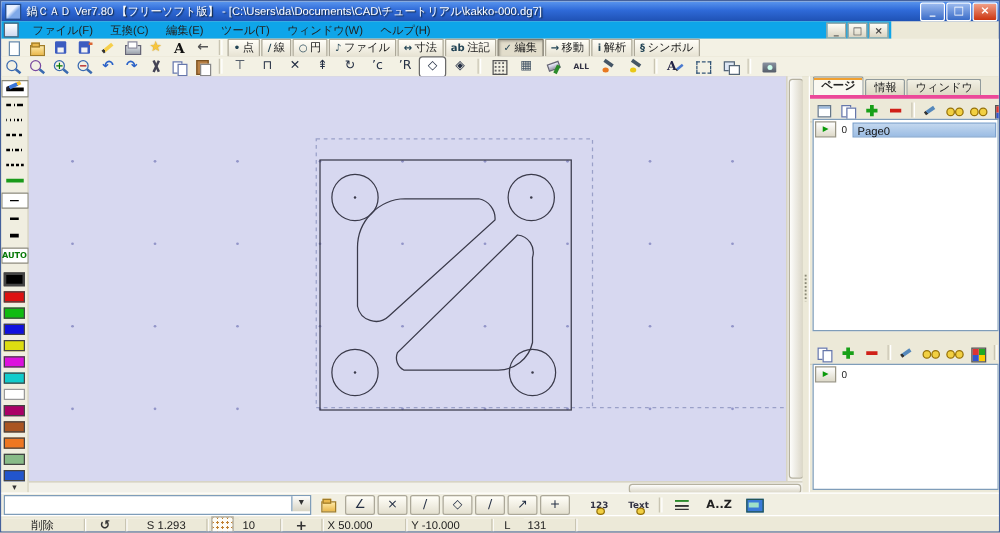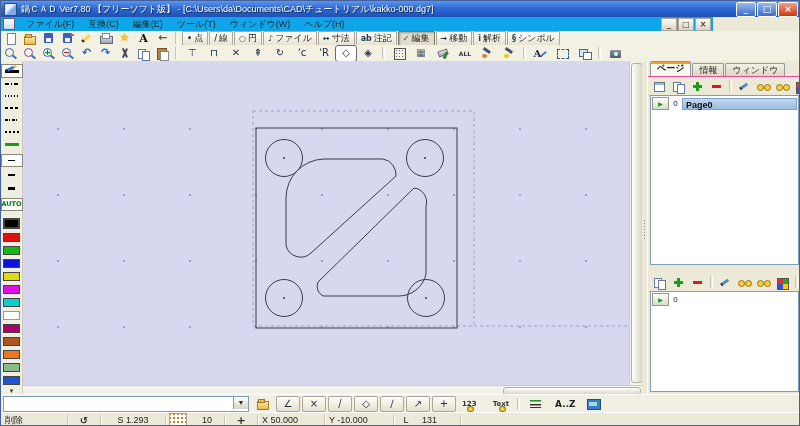--- a/index.html
+++ b/index.html
@@ -123,36 +123,36 @@
   .canvas{position:absolute;left:22px;top:60px;width:606px;height:324px;background:#d7d8f0;overflow:hidden}
   .vsb{position:absolute;left:628px;top:60px;width:13px;height:324px;background:#f2f1ea;border-left:1px solid #d0ccba;box-sizing:border-box}
   .vsb .thumb{position:absolute;left:1px;top:2px;width:10px;height:318px;background:linear-gradient(90deg,#fdfdfb,#dbd7c8);border:1px solid #b5b1a0;border-radius:3px}
   .vsplit{position:absolute;left:641px;top:60px;width:5px;height:333px;background:#ece9d8}
   .vsplit .grip{position:absolute;left:1px;top:158px;width:3px;height:22px;
     background:radial-gradient(#8a8876 35%,transparent 40%) 0 0/3px 3px}
   .hsb{position:absolute;left:22px;top:384px;width:619px;height:9px;background:#f2f1ea;border-top:1px solid #d0ccba;box-sizing:border-box}
   .hsb .thumb{position:absolute;left:480px;top:1px;width:136px;height:6px;background:linear-gradient(#fdfdfb,#dbd7c8);border:1px solid #b5b1a0;border-radius:3px}
   
   .rpanel{position:absolute;left:646px;top:60px;width:154px;height:333px;background:#ece9d8;border-left:1px solid #fff;box-sizing:border-box}
-  .tabs{display:flex;align-items:flex-end;height:15px;border-bottom:1px solid #ec4899;padding-left:2px}
+  .tabs{display:flex;align-items:flex-end;height:15px;border-bottom:3px solid #ec4899;padding-left:2px}
   .tab{padding:1px 6px 0;margin-right:1px;border:1px solid #919b9c;border-bottom:none;border-radius:2px 2px 0 0;
     background:linear-gradient(#f2f0e4,#ddd8c4);height:11px;line-height:11px;white-space:nowrap}
   .tab.on{background:#f9f8f1;height:13px;box-shadow:inset 0 2px #f0a030;font-weight:bold}
   .ptb{display:flex;align-items:center;height:18px;padding-left:2px;border-bottom:1px solid #d5d1bd}
   .pbtn{width:17px;height:15px;display:inline-flex;align-items:center;justify-content:center;flex:none;border:1px solid transparent}
   .plist{position:absolute;left:2px;right:2px;background:#fff;border:1px solid #7f9db9;overflow:hidden}
   .plist.pages{top:34px;height:168px}
   .plist.layers{top:230px;height:99px}
   .hsplit{position:absolute;left:2px;right:2px;top:204px;height:8px}
   .hsplit .grip{margin:3px auto 0;width:40px;height:2px;background:radial-gradient(#8a8876 40%,transparent 45%) 0 0/3px 2px}
   .lrow{display:flex;align-items:center;height:13px;margin:1px}
   .playbox{width:15px;height:11px;border:1px solid #9a9686;background:linear-gradient(#fff,#ddd9c8);
     display:flex;align-items:center;justify-content:center;color:#0a9a0a;font-size:6px;flex:none}
   .idx{width:13px;text-align:center;flex:none;font-size:8px}
-  .rowname{flex:1;height:12px;line-height:12px;padding-left:3px;font-weight:bold;color:#111;
+  .rowname{flex:1;height:12px;line-height:12px;padding-left:3px;font-weight:normal;color:#111;
     background:linear-gradient(#c3d7ee,#9cbde4);border:1px solid #7da2ce;box-sizing:border-box;white-space:nowrap}
   
   .bottombar{position:absolute;left:0;top:393px;width:800px;height:18px;background:#f1efe2;border-top:1px solid #fff;
     display:flex;align-items:center;box-sizing:border-box}
   .combo{width:244px;height:14px;margin-left:2px;background:#fff;border:1px solid #7f9db9;display:flex;flex:none}
   .combo .cval{flex:1}
   .combo .cbtn{width:14px;height:12px;background:linear-gradient(#fdfdfb,#d8d4c4);border-left:1px solid #7f9db9;
     text-align:center;font-size:7px;line-height:12px;color:#333}
   .snapb{width:22px;height:14px;margin-left:2px;border:1px solid #aca899;border-radius:2px;background:linear-gradient(#fffef8,#e4e0d0);
     display:inline-flex;align-items:center;justify-content:center;flex:none;font:10px "DejaVu Sans",sans-serif;color:#253045}
@@ -569,38 +569,38 @@
       </span>
     <span id="snap-btns" style="display:flex;align-items:center;margin-left:2px">
         <span class="snapb">∠</span>
         <span class="snapb">×</span>
         <span class="snapb">/</span>
         <span class="snapb">◇</span>
         <span class="snapb">∕</span>
         <span class="snapb">↗</span>
         <span class="snapb">+</span>
       </span>
-    <span class="minilbl" style="margin-left:4px">123</span>
+    <span class="minilbl" style="margin-left:14px">123</span>
     <span class="minilbl" style="margin-left:12px">Text</span>
     <span class="vr" style="margin:0 6px"></span>
     <span class="tbtn">
         <b class="ic i-lines"></b>
       </span>
     <span class="az" style="margin-left:10px">A..Z</span>
     <span class="tbtn" style="margin-left:8px">
         <b class="ic i-bluewin"></b>
       </span>
   </div>
 
   <div class="statusbar">
-    <span class="scell" style="width:58px;text-align:left">削除</span>
+    <span class="scell" style="width:58px;text-align:center">削除</span>
     <span class="scell" style="width:24px;text-align:center"><b class="ic i-rotl"></b></span>
     <span class="scell" style="width:56px;text-align:center">S 1.293</span>
     <span class="gridbtn"></span>
-    <span class="scell" style="width:26px;text-align:center">10</span>
+    <span class="scell" style="width:26px;">10</span>
     <span class="scell" style="width:24px;text-align:center"><b class="ic i-move"></b></span>
     <span class="scell" style="width:58px">X 50.000</span>
     <span class="scell" style="width:60px">Y -10.000</span>
     <span class="scell" style="width:16px;text-align:center;border-right:none;box-shadow:none">L</span>
     <span class="scell" style="width:34px">131</span>
     <span class="scell" style="flex:1;border-right:none;box-shadow:none"></span>
   </div>
 
 </div>
 

